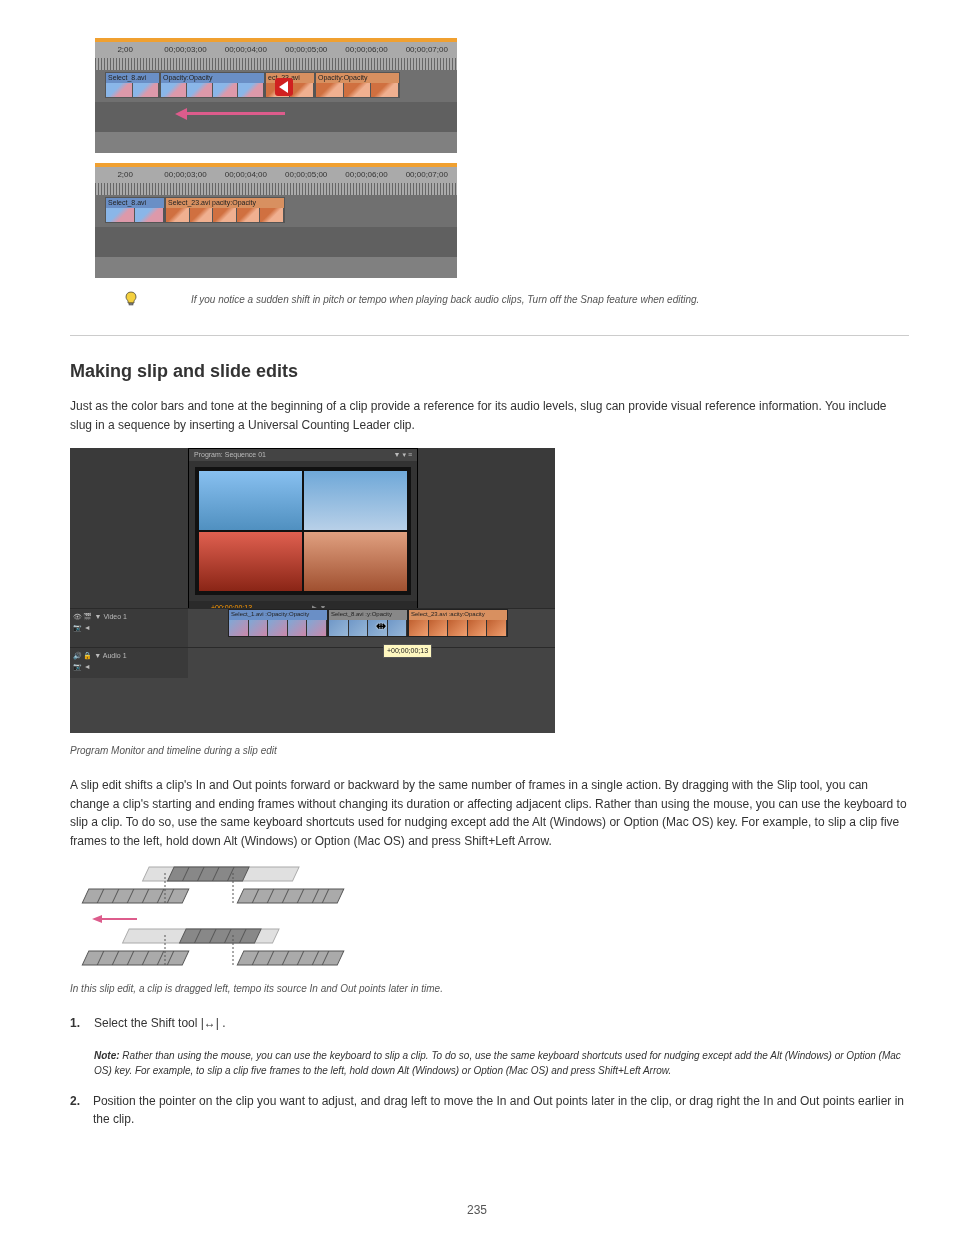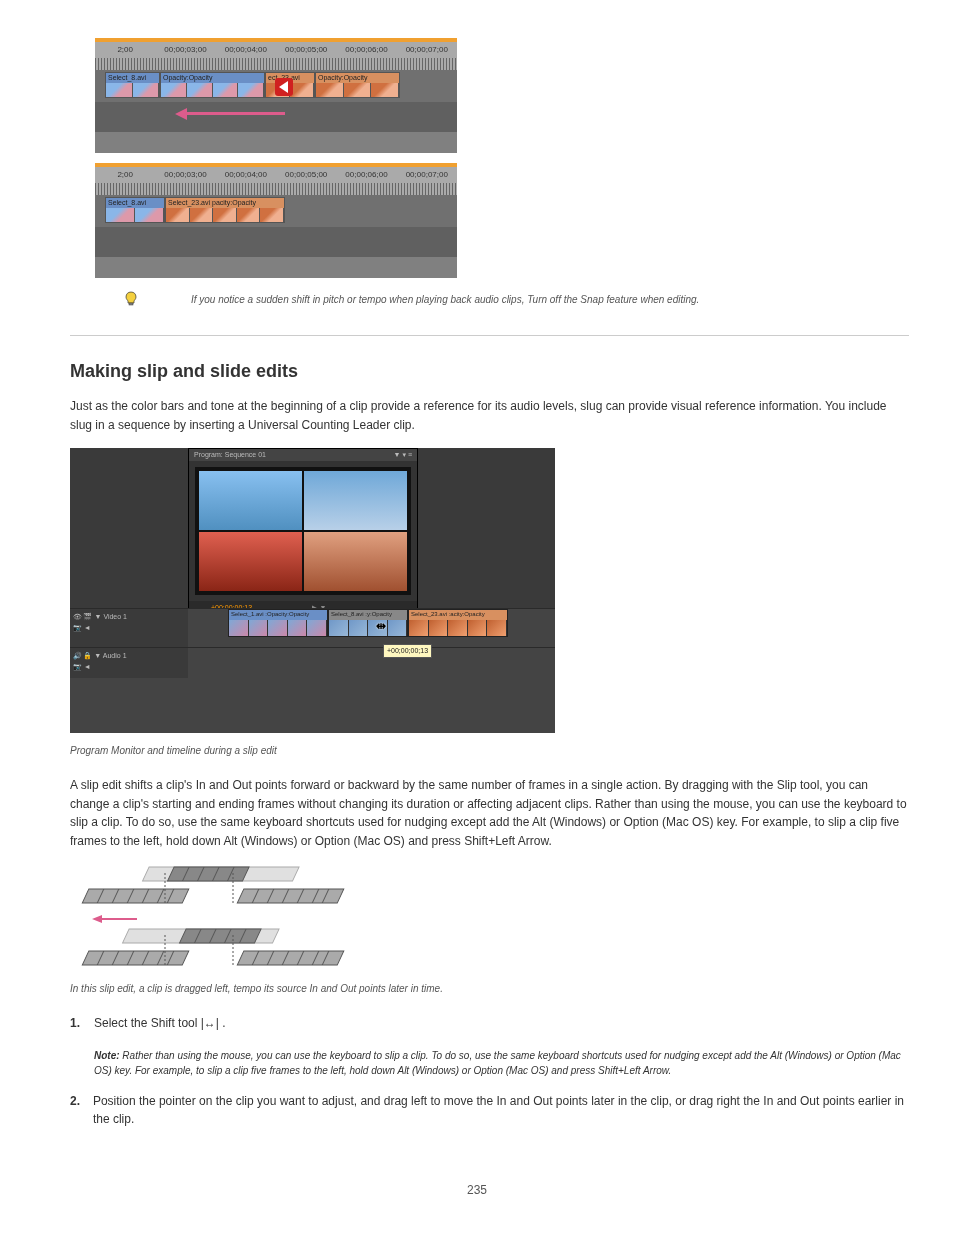--- a/index.html
+++ b/index.html
@@ -378,21 +378,21 @@
   .numbered-item .num { width: 24px; font-weight: bold; }
   .slip-glyph { font-weight: normal; }
   .note-text {
     font-size: 10px;
     margin: 16px 8px 12px 24px;
   }
   .note-label { font-weight: bold; font-style: italic; }
   .note-body { font-style: italic; }
   .page-number {
     position: absolute;
-    bottom: 36px;
+    bottom: 16px;
     left: 0;
     width: 100%;
     text-align: center;
     font-size: 12px;
     color: #555;
   }
   .img-wrap-1 { margin-left: 25px; }
 </style>
 </head>
 <body>

